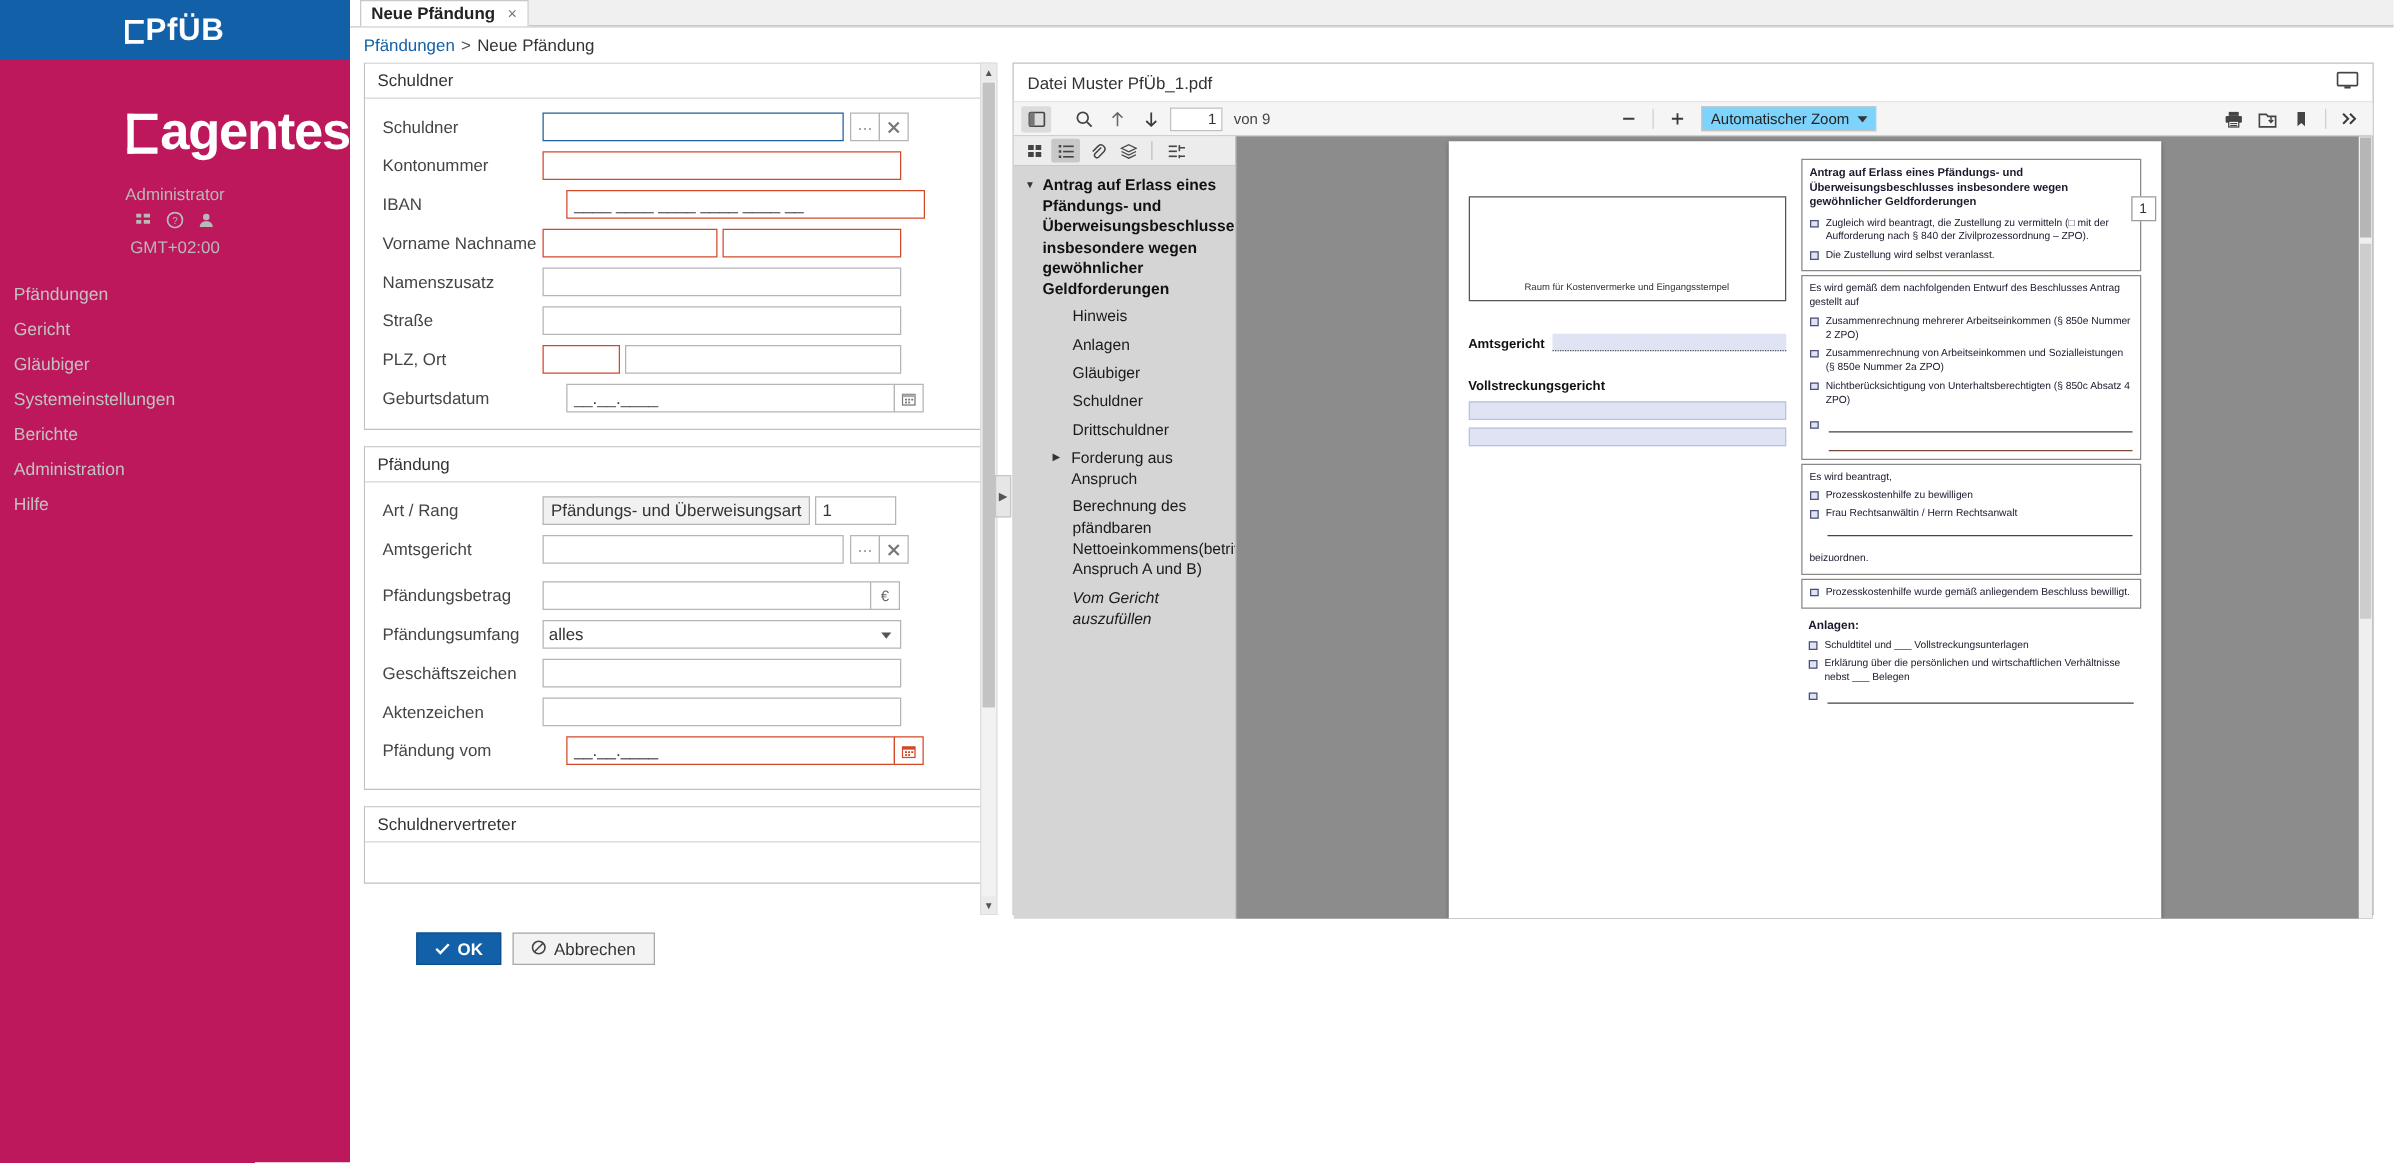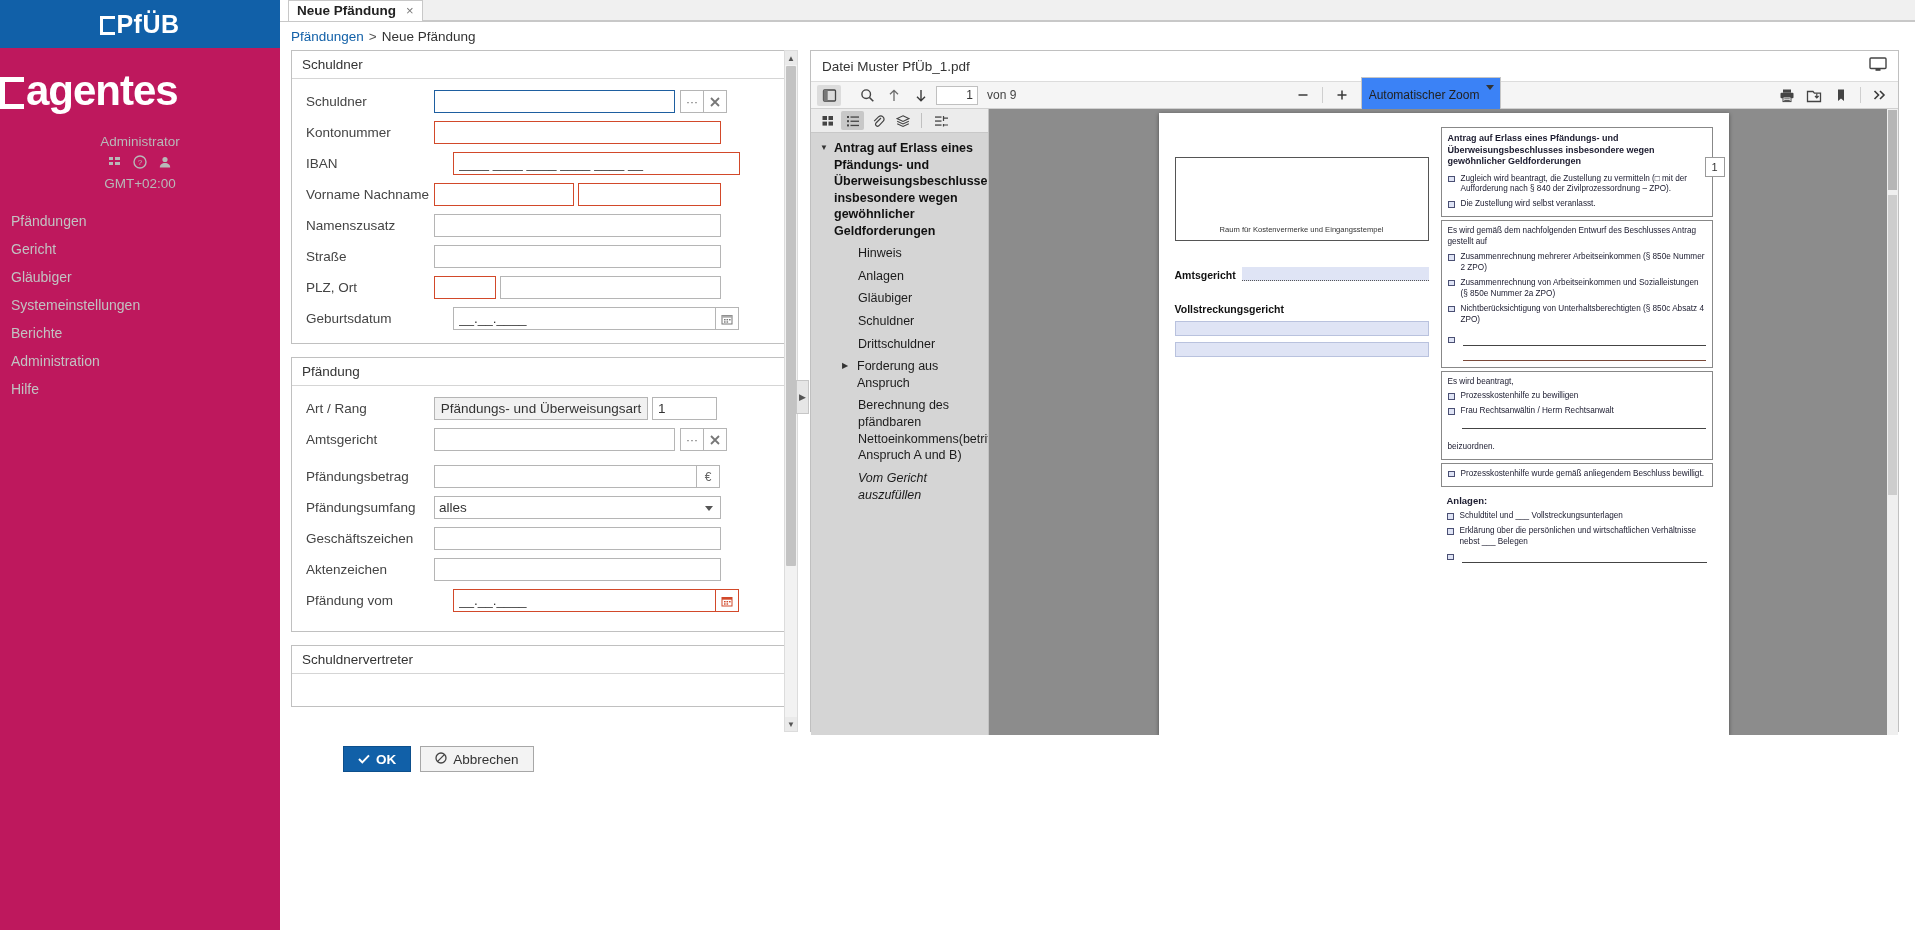--- a/index.html
+++ b/index.html
@@ -22,21 +22,21 @@
   }
   .brand-pfub {
     color: #fff; font-size: 25px; font-weight: bold; letter-spacing: .5px;
     display: flex; align-items: center;
   }
   .brand-box {
     display: inline-block; width: 15px; height: 19px;
     border: 3px solid #fff; border-right: none; margin-right: 1px;
     position: relative; top: 1px;
   }
-  .brand-agentes-wrap { text-align: left; padding-top: 22px; }
+  .brand-agentes-wrap { text-align: right; padding-top: 36px; }
   .brand-agentes {
     color: #fff; font-size: 42px; font-weight: bold; letter-spacing: -1px;
     display: inline-flex; align-items: center; line-height: 1;
   }
   .brand-box-lg {
     display: inline-block; width: 24px; height: 32px;
     border: 5px solid #fff; border-right: none; margin-right: 2px;
     position: relative; top: 2px;
   }
   .user-name { color: #b8b8b8; text-align: center; font-size: 13.5px; margin-top: 22px; }
@@ -134,21 +134,21 @@
   }
   .form-vscroll .arrow {
     height: 14px; display: flex; align-items: center; justify-content: center;
     font-size: 8px; color: #555; background: #eaeaea;
   }
   .form-vscroll .thumb {
     position: absolute; left: 1px; top: 15px; width: 10px; height: 500px;
     background: #c3c3c3; border-radius: 1px;
   }
 
-  .footer-btns { position: absolute; left: 17px; top: 696px; display: flex; gap: 9px; padding-left: 46px; }
+  .footer-btns { position: absolute; left: 7px; top: 696px; display: flex; gap: 9px; padding-left: 46px; }
   .btn {
     display: inline-flex; align-items: center; gap: 6px;
     height: 26px; padding: 0 14px; font-size: 13.5px; cursor: pointer;
     border: 1px solid #a7a7a7; background: #f3f3f3; color: #333;
   }
   .btn-primary { background: #1160a8; border-color: #0d4f8c; color: #fff; font-weight: bold; }
 
   
   .pane-handle {
     position: absolute; left: 516px; top: 330px; width: 13px; height: 34px;
@@ -178,21 +178,21 @@
   .tb-btn.active { background: #dcdcdc; }
   .tb-sep { width: 1px; height: 16px; background: #cfcfcf; margin: 0 4px; }
   .page-num {
     width: 42px; height: 19px; border: 1px solid #c0c0c0; background: #fff;
     text-align: right; font-size: 12px; padding: 0 4px; color: #333;
     font-family: "Liberation Sans", sans-serif;
   }
   .page-of { font-size: 12px; color: #444; margin-left: 6px; }
   .tb-spacer { flex: 1; }
   .zoom-select {
-    height: 36px; background: #3b82f6; border: 1px solid #c6c6c6;
+    height: 20px; background: #7dd3fc; border: 1px solid #c6c6c6;
     font-size: 12px; color: #222; padding: 0 20px 0 7px;
     -webkit-appearance: none; appearance: none;
     font-family: "Liberation Sans", sans-serif;
   }
   .zoomwrap { position: relative; display: inline-block; margin-left: 4px; }
   .zoomwrap::after {
     content: ""; position: absolute; right: 7px; top: 8px;
     border-left: 4px solid transparent; border-right: 4px solid transparent;
     border-top: 5px solid #333; pointer-events: none;
   }

